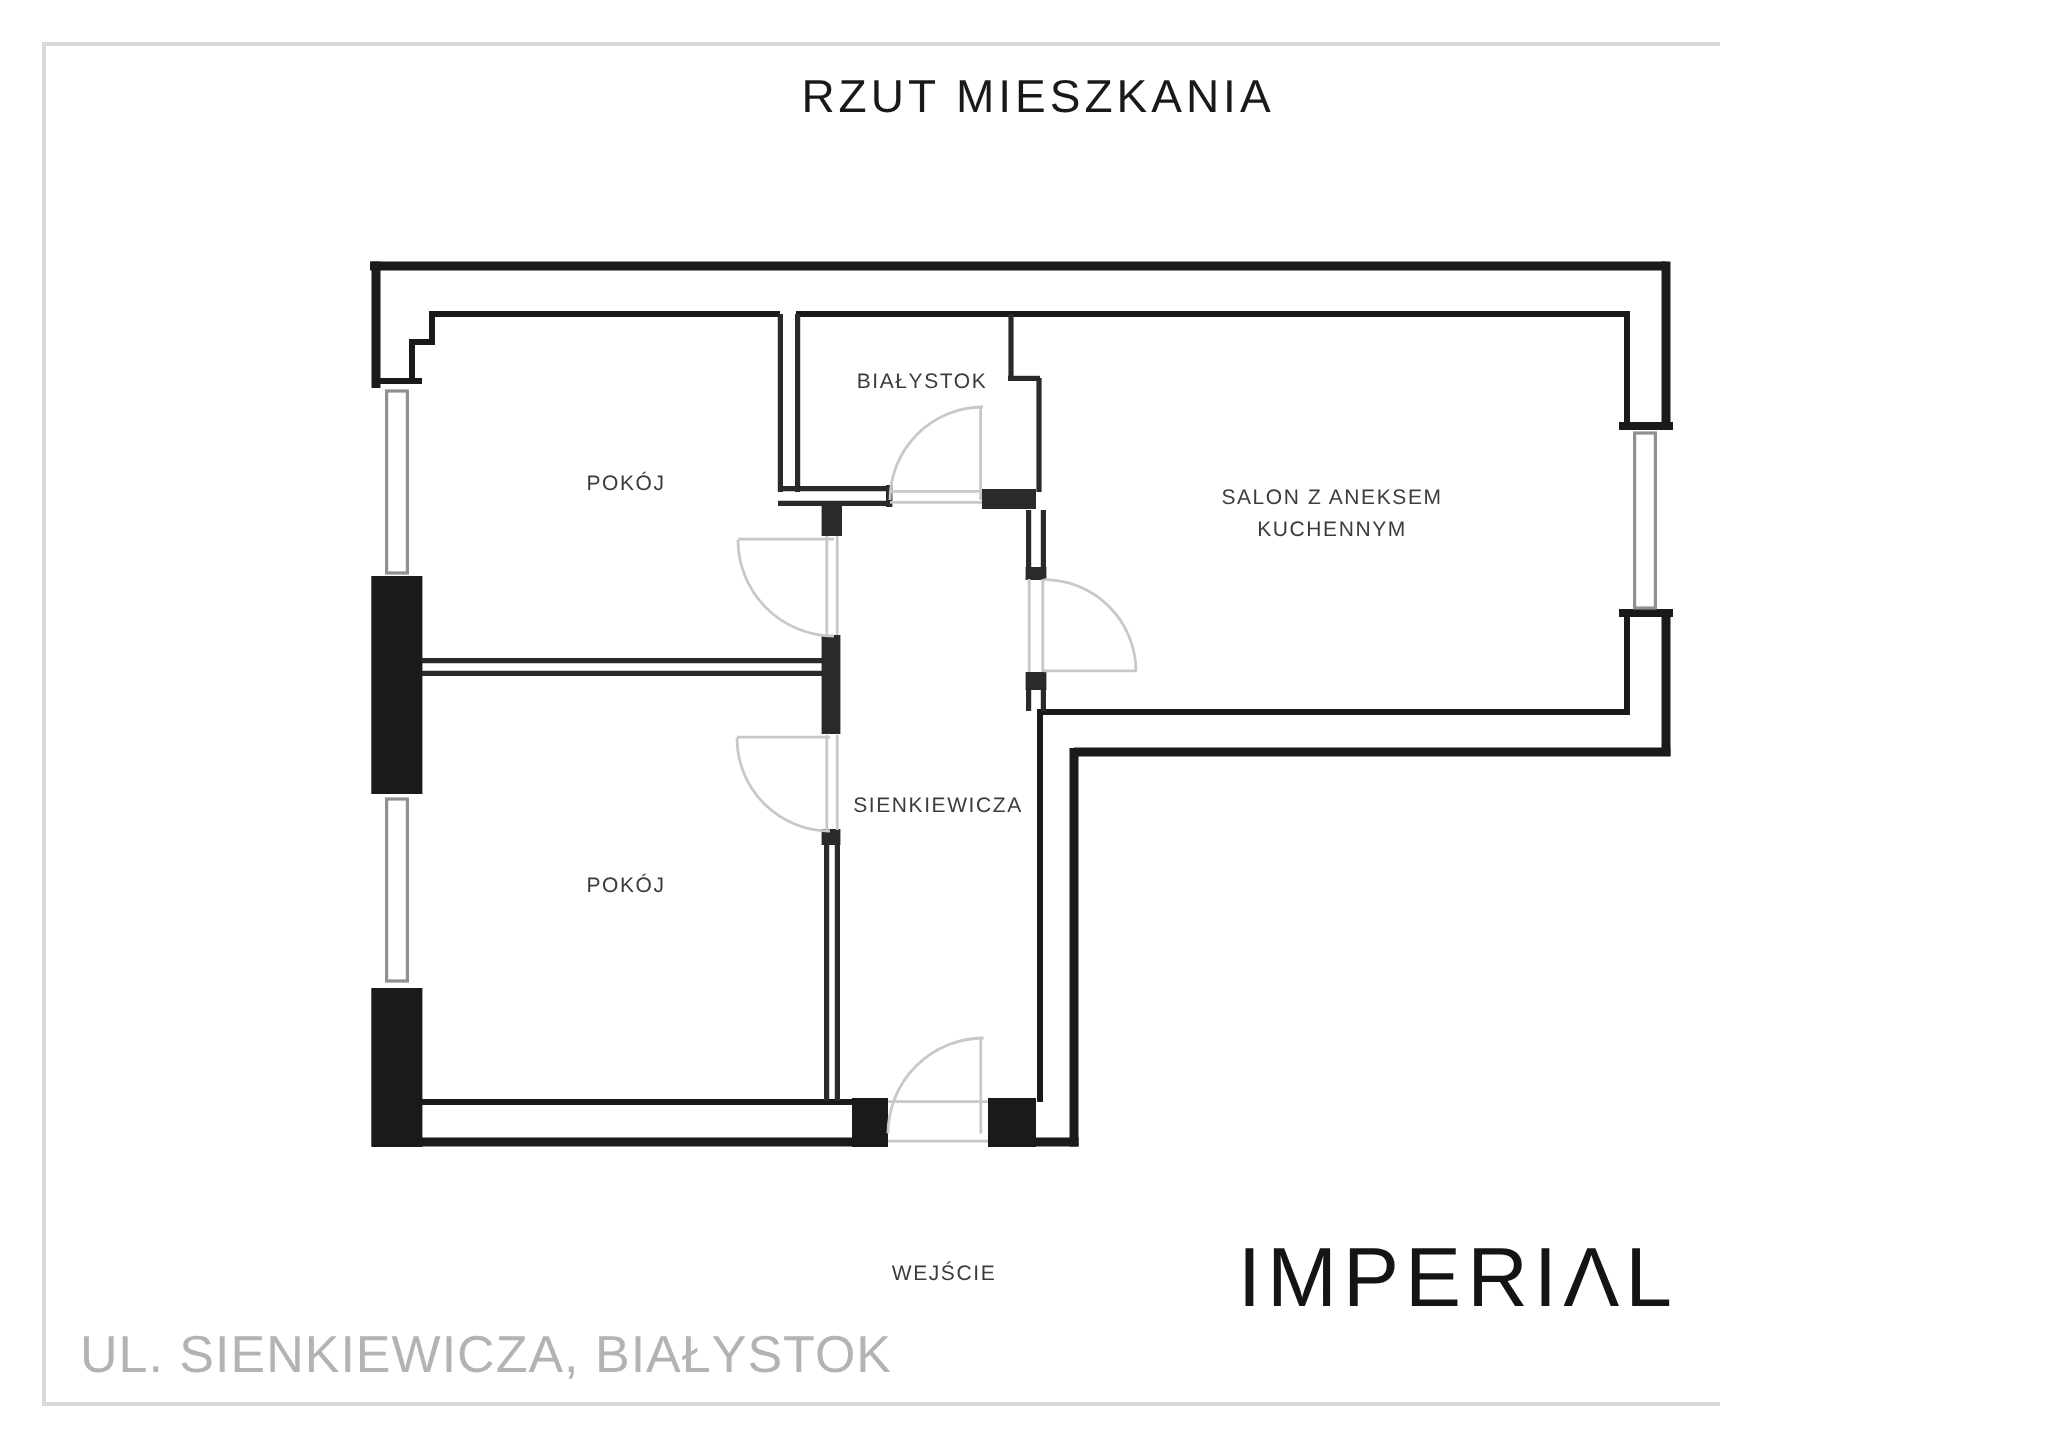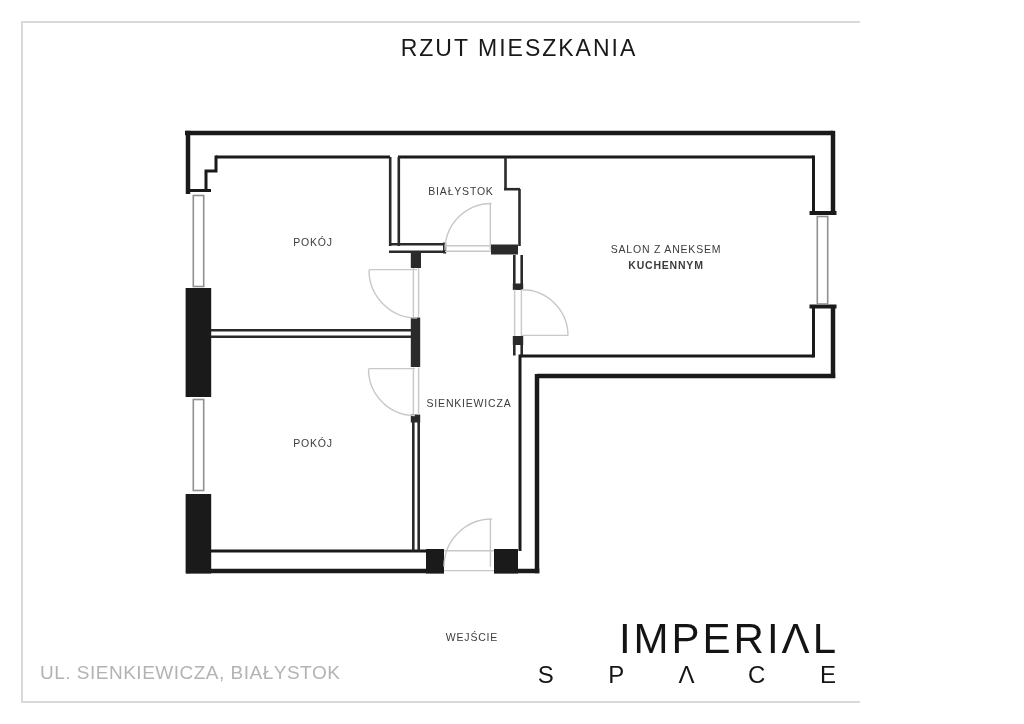--- a/index.html
+++ b/index.html
@@ -5,28 +5,28 @@
   html,body{margin:0;padding:0;background:#ffffff;}
   .page{position:relative;width:860px;height:724px;background:#fff;overflow:hidden;
         font-family:"Liberation Sans", sans-serif;}
   .border-frame{position:absolute;left:21px;top:21px;width:979px;height:678px;
         border:2px solid #d9d9d9;pointer-events:none;}
   .title{position:absolute;left:519px;top:35px;transform:translateX(-50%);
         font-size:23px;letter-spacing:2px;color:#191919;white-space:nowrap;}
   .plan-svg{position:absolute;left:0;top:0;}
   .room-label{position:absolute;transform:translate(-50%,-50%);
         font-size:10.5px;letter-spacing:0.8px;color:#3c3c3c;white-space:nowrap;text-align:center;}
-  .room-label .l2{display:block;margin-top:2.5px;font-weight:bold;}
+  .room-label .l2{display:block;margin-top:2.5px;}
   .lbl-pokoj-top{left:313px;top:242px;}
   .lbl-lazienka{left:461px;top:191px;}
   .lbl-salon{left:666px;top:257px;line-height:13px;text-align:center;}
   .lbl-komunikacja{left:469px;top:403px;}
   .lbl-pokoj-bottom{left:313px;top:443px;}
   .lbl-wejscie{left:472px;top:590px;margin-top:47px;}
-  .address{position:absolute;left:40px;top:662px;font-size:19px;letter-spacing:0.5px;
+  .address{position:absolute;left:40px;top:662px;font-size:26px;letter-spacing:0.5px;
         color:#b3b3b3;white-space:nowrap;}
   .logo{position:absolute;right:24px;top:618px;text-align:right;color:#141414;}
   .logo-line1{font-size:42px;letter-spacing:3px;margin-right:-3px;line-height:42px;white-space:nowrap;}
   .logo-line2{font-size:24px;letter-spacing:24px;margin-right:-24px;line-height:26px;
         margin-top:2px;white-space:nowrap;}
 </style>
 </head>
 <body>
 
 <div class="page">
@@ -146,16 +146,15 @@
     <span class="l2">KUCHENNYM</span>
   </div>
   <div class="room-label lbl-komunikacja">SIENKIEWICZA</div>
   <div class="room-label lbl-pokoj-bottom">POKÓJ</div>
   <div class="room-label lbl-wejscie">WEJŚCIE</div>
 
   <div class="address">UL. SIENKIEWICZA, BIAŁYSTOK</div>
 
   <div class="logo">
     <div class="logo-line1">IMPERIΛL</div>
-    <div class="logo-line2">S P Λ C E</div>
   </div>
 
 </div>
 
 </body></html>

